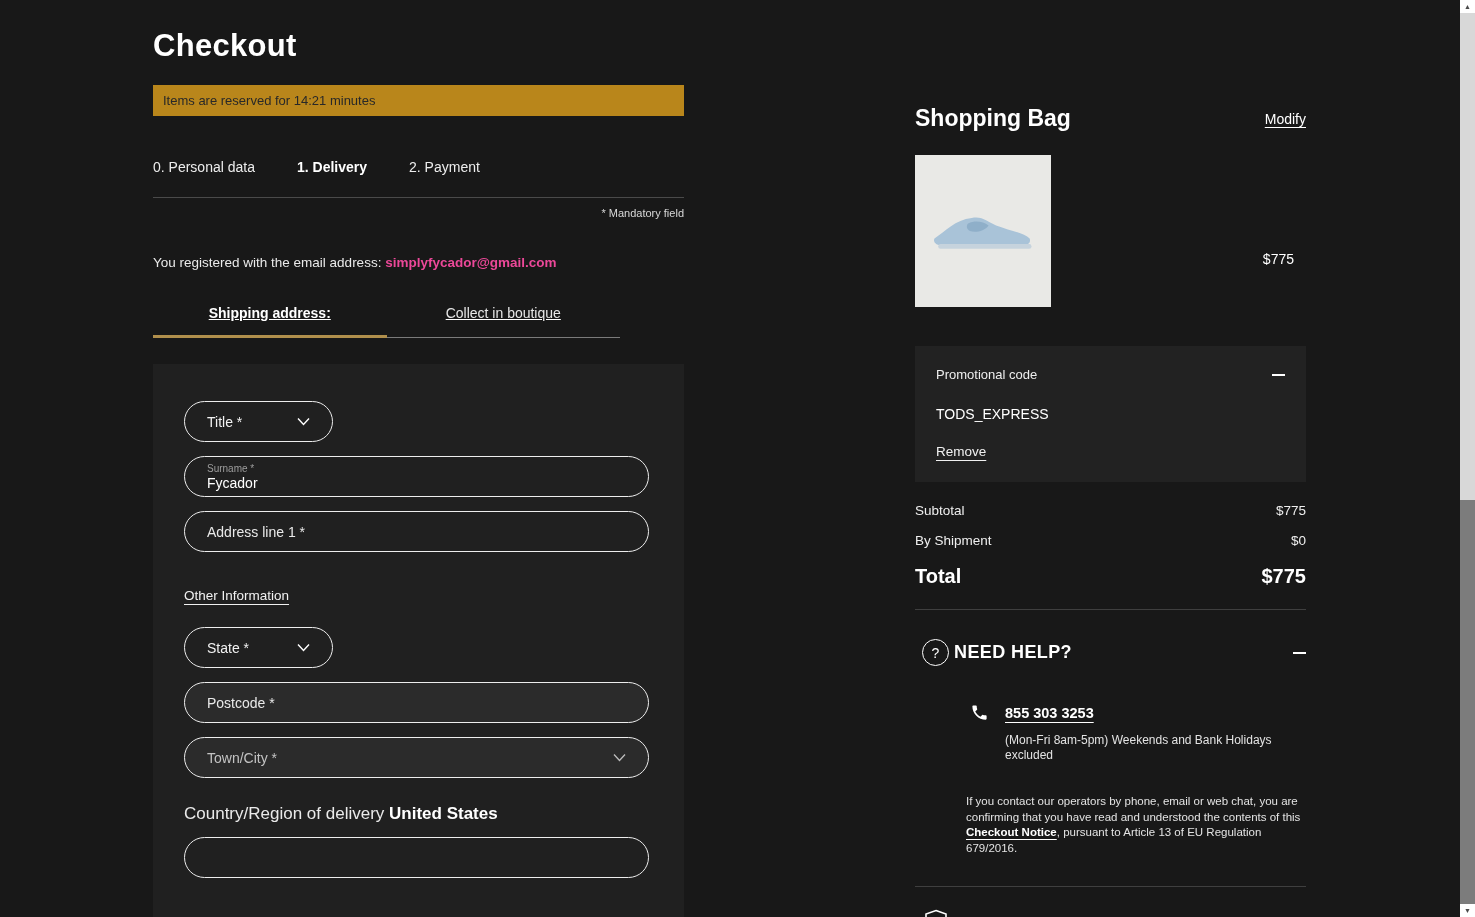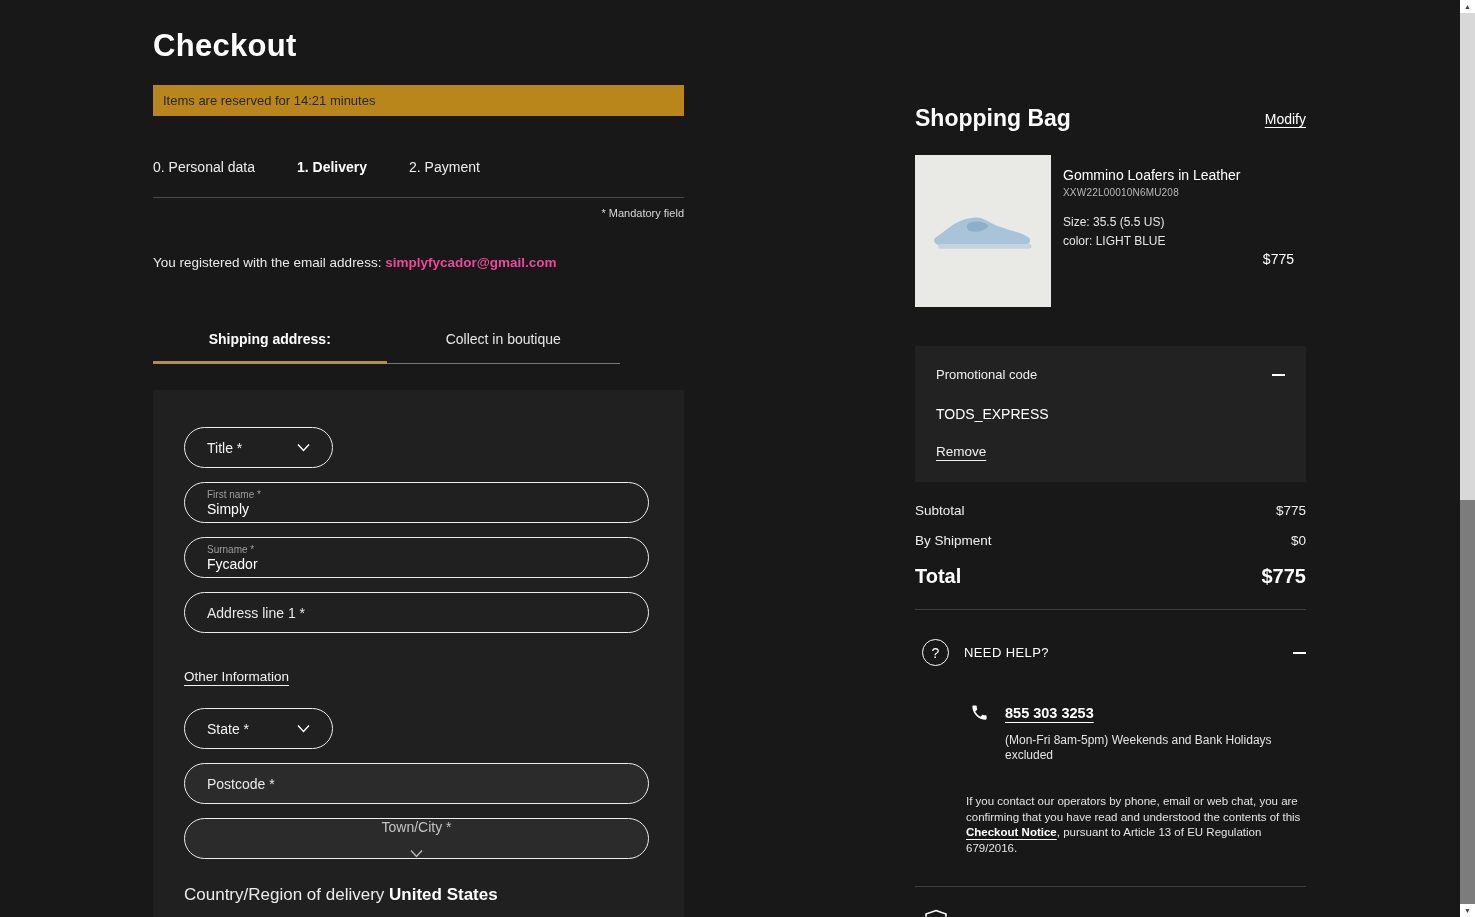--- a/index.html
+++ b/index.html
@@ -13,38 +13,38 @@
   .banner { margin-top:21px; height:31px; background:#b9861b; color:#282828; font-size:13px;
             display:flex; align-items:center; padding:0 10px; }
   .steps { margin-top:43px; display:flex; gap:42px; font-size:14px; color:#ededed; }
   .step { cursor:pointer; }
   .step.active { font-weight:bold; color:#ffffff; }
   .rule { margin-top:22px; border-top:1px solid #4a4a4a; }
   .mandatory { margin-top:9px; text-align:right; font-size:11px; color:#d8d8d8; }
   .email-line { margin-top:36px; font-size:13.5px; color:#eaeaea; }
   .email-line strong { color:#ec4899; }
 
-  .tabs { margin-top:61px; width:467px; display:flex; }
+  .tabs { margin-top:35px; width:467px; display:flex;text-decoration:underline; }
   .tab { width:50%; text-align:center; font-size:14px; padding-bottom:16px; cursor:pointer;
          border-bottom:1px solid #7a7a7a; color:#e7e7e7; }
   .tab.active { font-weight:bold; color:#fff; border-bottom:3px solid #b08f4c; padding-bottom:14px; }
 
   .form-panel { margin-top:26px; width:531px; min-height:560px; background:#202020;
                 padding:37px 0 0 31px; }
   .pill { border:1px solid #ededed; border-radius:22px; height:41px; width:465px;
           display:flex; flex-direction:column; justify-content:center;
           padding:0 22px; background:transparent; margin-bottom:14px; cursor:text; }
   .pill .mini-label { font-size:10px; color:#9d9d9d; line-height:12px; }
   .pill .value { font-size:14px; color:#ffffff; line-height:16px; }
   .pill.single { flex-direction:row; align-items:center; justify-content:flex-start; }
   .pill.single .ph { font-size:14px; color:#e9e9e9; }
   .pill.soft { background:rgba(255,255,255,0.05); }
   .pill.select { width:149px; flex-direction:row; align-items:center; justify-content:space-between; cursor:pointer; }
   .pill.select .ph { font-size:14px; color:#f2f2f2; }
-  .pill.with-chevron { flex-direction:column; align-items:center; justify-content:space-between; }
+  .pill.with-chevron { flex-direction:row; align-items:center; justify-content:space-between; }
   .chev { width:13px; height:9px; flex:0 0 auto; }
   .link-underline { display:inline-block; font-size:13.5px; color:#f1f1f1; text-decoration:underline;
                     text-underline-offset:4px; cursor:pointer; }
   .other-info { margin-top:34px; }
   .gap-after-other { margin-top:23px; }
   .country-line { margin-top:26px; font-size:17px; color:#eaeaea; }
   .country-line strong { color:#fff; }
   .partial-pill { margin-top:13px; height:41px; }
 
   
@@ -74,21 +74,21 @@
 
   .totals { margin-top:21px; }
   .t-row { display:flex; justify-content:space-between; font-size:13.5px; color:#efefef; margin-bottom:15px; }
   .t-row.total { font-size:20px; font-weight:bold; color:#fff; margin-top:17px; }
 
   .summary-rule { border-top:1px solid #3f3f3f; }
   .rule-1 { margin-top:21px; }
   .help-head { margin-top:29px; display:flex; align-items:center; padding-left:7px; }
   .qmark { width:27px; height:27px; border:1.6px solid #ffffff; border-radius:50%;
            display:flex; align-items:center; justify-content:center; font-size:14px; flex:0 0 auto; }
-  .help-title { margin-left:15px; font-size:13px; font-weight:normal; letter-spacing:.4px; flex:1; }
+  .help-title { margin-left:5px; font-size:18px; font-weight:bold; letter-spacing:.4px; flex:1; }
   .phone-row { margin-top:37px; padding-left:55px; display:flex; align-items:center; }
   .phone-icon { width:19px; height:19px; flex:0 0 auto; }
   .phone-number { margin-left:16px; font-size:14.5px; font-weight:bold; text-decoration:underline;
                   text-underline-offset:4px; cursor:pointer; }
   .hours { margin-top:11px; padding-left:90px; width:370px; font-size:12px; line-height:15px; color:#e3e3e3; }
   .legal { margin-top:31px; padding-left:51px; width:390px; font-size:11.5px; line-height:15.5px; color:#e3e3e3; }
   .legal .plink { font-weight:bold; text-decoration:underline; text-underline-offset:3px; cursor:pointer; color:#fff; }
   .rule-2 { margin-top:30px; }
   .secure-head { margin-top:22px; display:flex; align-items:center; padding-left:9px; }
   .shield { width:24px; height:26px; flex:0 0 auto; }
@@ -139,24 +139,20 @@
 
     <section class="form-panel">
 
       <div class="pill select">
         <span class="ph">Title *</span>
         <svg class="chev" viewBox="0 0 13 9" fill="none">
           <polyline points="1,1.5 6.5,7.5 12,1.5" stroke="#ffffff" stroke-width="1.4"></polyline>
         </svg>
       </div>
 
-      <div class="pill">
-        <span class="mini-label">First name *</span>
-        <span class="value">Simply</span>
-      </div>
 
       <div class="pill">
         <span class="mini-label">Surname *</span>
         <span class="value">Fycador</span>
       </div>
 
       <div class="pill single">
         <span class="ph">Address line 1 *</span>
       </div>
 
@@ -199,26 +195,20 @@
       <span class="modify">Modify</span>
     </div>
 
     <div class="product-card">
       <div class="product-img">
         <svg viewBox="0 0 120 60">
           <path d="M8 38 C 20 30, 30 18, 48 16 C 60 14, 64 20, 74 24 C 90 30, 104 32, 110 38 C 112 44, 106 46, 98 46 L 18 46 C 10 46, 6 42, 8 38 Z" fill="#a9c3d8"></path>
           <path d="M44 22 C 52 18, 60 20, 66 24 C 62 30, 52 32, 46 30 C 42 28, 42 24, 44 22 Z" fill="#8fafc9"></path>
           <rect x="12" y="44" width="100" height="5" rx="2.5" fill="#c6d3dd"></rect>
         </svg>
-      </div>
-      <div class="product-info">
-        <div class="product-name">Gommino Loafers in Leather</div>
-        <div class="product-sku">XXW22L00010N6MU208</div>
-        <div class="product-size">Size: 35.5 (5.5 US)</div>
-        <div class="product-color">color: LIGHT BLUE</div>
       </div>
       <div class="product-price">$775</div>
     </div>
 
     <div class="promo-panel">
       <div class="promo-head">
         <span class="promo-label">Promotional code</span>
         <span class="minus-btn">
             <i></i>
           </span>

